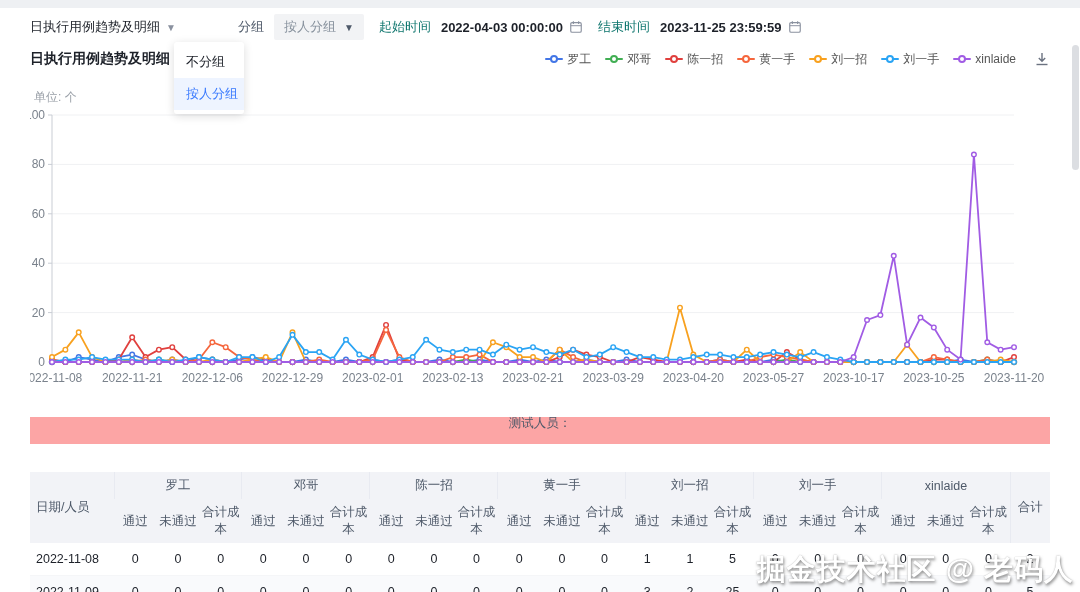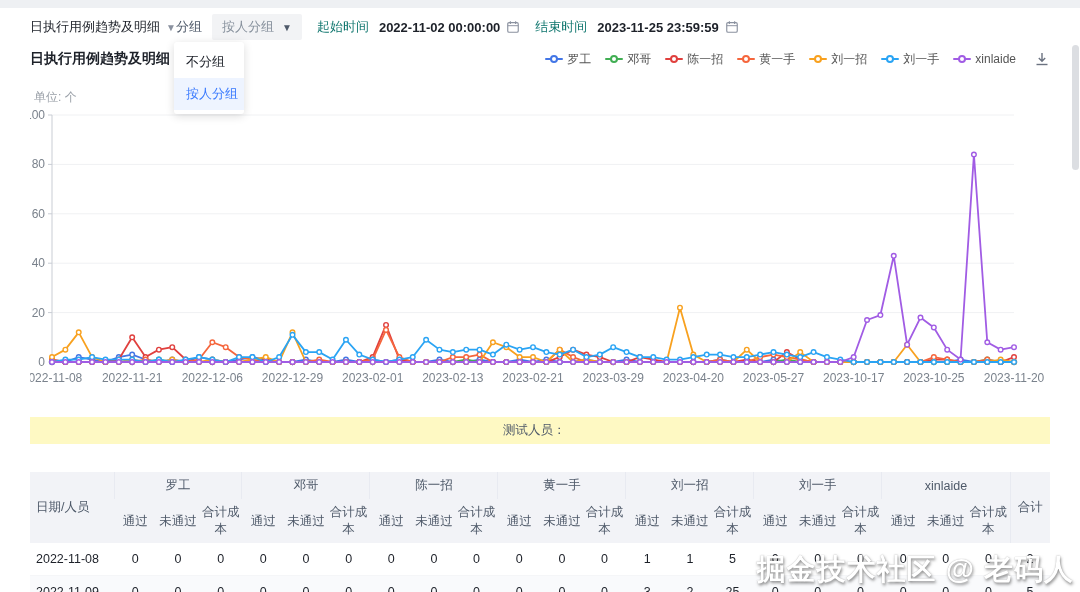--- a/index.html
+++ b/index.html
@@ -4,21 +4,21 @@
 <style>
   * { margin:0; padding:0; box-sizing:border-box; }
   html,body { width:1080px; height:592px; background:#fff; overflow:hidden;
     font-family:"Liberation Sans","DejaVu Sans",sans-serif; color:#1d2129; }
   .topstrip { position:absolute; left:0; top:0; width:1080px; height:8px; background:#eef0f3; }
 
   
   .controls { position:absolute; left:30px; top:14px; display:flex; align-items:center; font-size:13px; }
   .report-select { display:flex; align-items:center; gap:6px; color:#1d2129; cursor:pointer; }
   .caret { font-size:10px; color:#8a919f; }
-  .grp-label { color:#4e5969; }
+  .grp-label { margin-left:62px; color:#4e5969; }
   .grp-select { margin-left:10px; background:#f2f3f5; border-radius:2px; height:26px; padding:0 10px;
     display:flex; align-items:center; gap:8px; color:#86909c; cursor:pointer; min-width:90px; }
   .grp-select .caret { color:#4e5969; }
   .time-label { margin-left:15px; color:#0f766e; }
   .time-value { margin-left:10px; font-weight:bold; color:#1d2129; }
   .cal-icon { margin-left:6px; color:#8a919f; display:inline-flex; }
 
   
   .menu { position:absolute; left:174px; top:42px; width:70px; background:#fff; border-radius:3px;
     box-shadow:0 2px 10px rgba(0,0,0,0.14); padding:4px 0; z-index:30; }
@@ -32,22 +32,22 @@
   .legend-item { display:flex; align-items:center; gap:4px; cursor:pointer; }
   .legend-marker { width:18px; height:8px; position:relative; display:inline-block; }
   .legend-marker .line { position:absolute; left:0; top:3px; width:18px; height:2px; border-radius:1px; }
   .legend-marker .ring { position:absolute; left:5px; top:0; width:8px; height:8px; border-radius:50%; background:#fff; border:2px solid; }
   .dl-icon { margin-left:18px; color:#6b7280; cursor:pointer; display:inline-flex; }
 
   .unit-label { position:absolute; left:34px; top:89px; font-size:12px; color:#9aa0a8; }
   .chart-wrap { position:absolute; left:30px; top:102px; width:1020px; height:292px; }
   .axis-text { font-size:12px; fill:#7a828c; }
 
-  .tester-bar { position:absolute; left:30px; top:417px; width:1020px; height:27px; background:#fef9c3;
-    display:flex; align-items:center; justify-content:center; font-size:12.5px; color:#4e5969; word-spacing:8px; }
+  .tester-bar { position:absolute; left:30px; top:417px; width:1020px; height:27px; background:#fca5a5;
+    display:flex; align-items:center; justify-content:center; font-size:12.5px; color:#4e5969; word-spacing:8px;flex-direction:column; }
 
   
   .tbl-wrap { position:absolute; left:30px; top:472px; width:1020px; }
   table { width:100%; border-collapse:collapse; table-layout:fixed; font-size:12.5px; }
   thead th { background:#f2f3f7; color:#4e5969; font-weight:normal; padding:5px 2px; text-align:center; }
   thead th.grp { border-left:1px solid #e8eaf1; }
   thead th.date-col { text-align:left; padding-left:6px; width:84px; }
   thead th.total-col { width:40px; }
   tbody td { padding:9px 2px; text-align:center; color:#1d2129; border-bottom:1px solid #f5f6f8; }
   tbody td.date-cell { text-align:left; padding-left:6px; }
@@ -68,21 +68,21 @@
   <div class="report-select">
     <span>日执行用例趋势及明细</span>
     <span class="caret">▼</span>
   </div>
   <span class="grp-label">分组</span>
   <div class="grp-select">
     <span>按人分组</span>
     <span class="caret">▼</span>
   </div>
   <span class="time-label">起始时间</span>
-  <span class="time-value">2022-11-02 00:00:00</span>
+  <span class="time-value">2022-04-03 00:00:00</span>
   <span class="cal-icon">
     <svg width="14" height="14" viewBox="0 0 16 16">
         <rect x="2" y="3" width="12" height="11" rx="1.5" fill="none" stroke="currentColor" stroke-width="1.3"></rect>
         <line x1="5" y1="1.5" x2="5" y2="4.5" stroke="currentColor" stroke-width="1.3"></line>
         <line x1="11" y1="1.5" x2="11" y2="4.5" stroke="currentColor" stroke-width="1.3"></line>
         <line x1="2" y1="6.5" x2="14" y2="6.5" stroke="currentColor" stroke-width="1.1"></line>
       </svg>
   </span>
   <span class="time-label">结束时间</span>
   <span class="time-value">2023-11-25 23:59:59</span>

